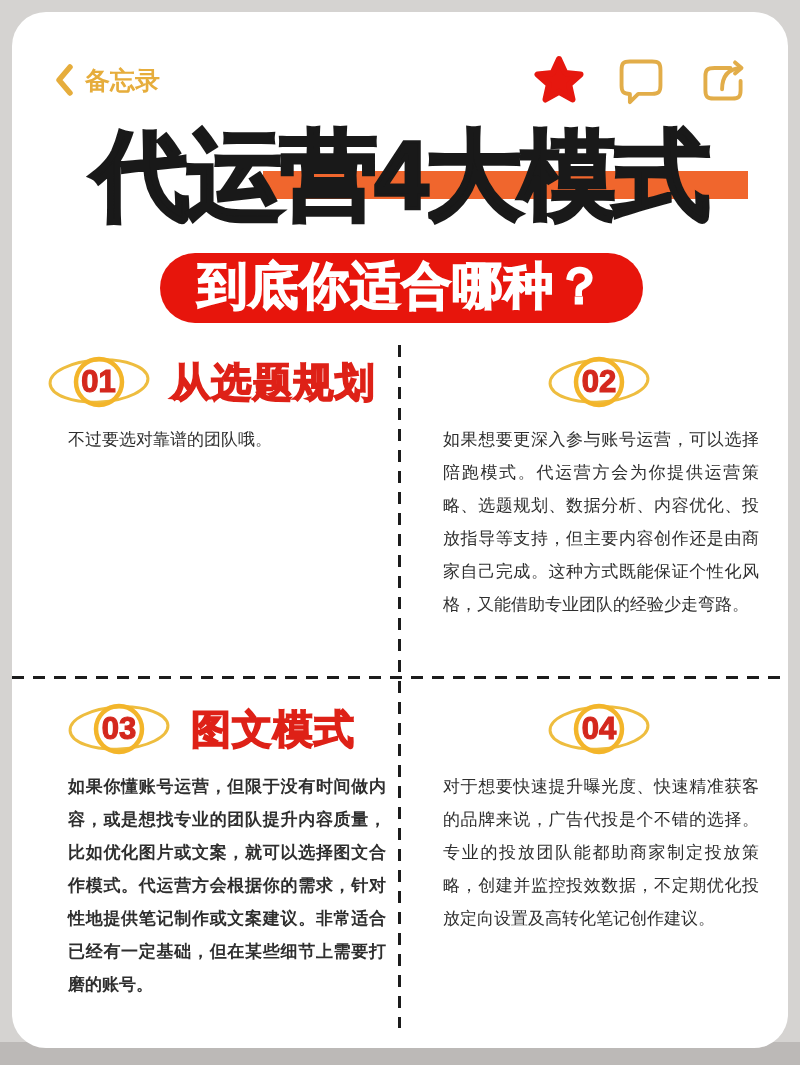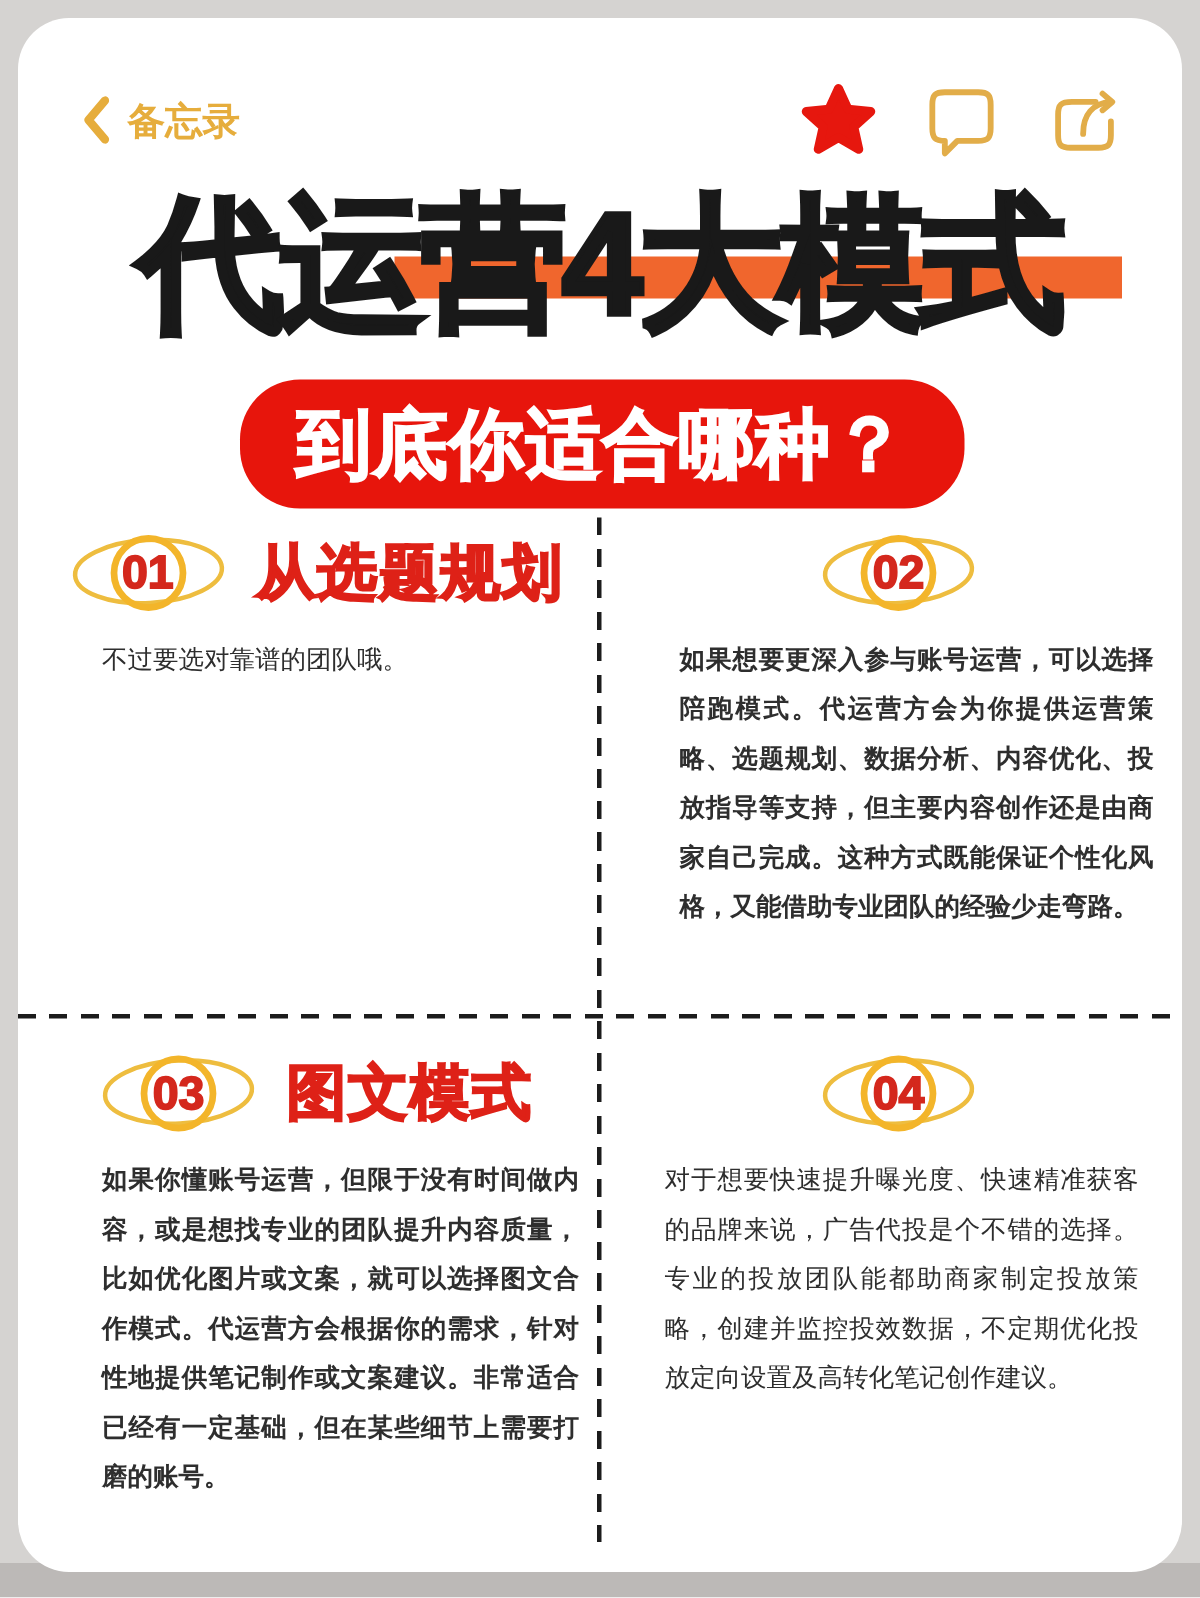--- a/index.html
+++ b/index.html
@@ -23,48 +23,48 @@
   .navicons{margin-left:auto;display:flex;align-items:center;gap:32px;}
   .icon{width:50px;height:50px;display:block;cursor:pointer;}
   .star-shape{fill:var(--star-red);stroke:var(--star-red);stroke-width:6;stroke-linejoin:round;}
   .stroke-gold{fill:none;stroke:var(--icon-gold);stroke-width:4.2;stroke-linecap:round;stroke-linejoin:round;}
   
   .title-wrap{position:absolute;left:0;top:104px;width:776px;height:122px;text-align:center;}
   .title-bar{position:absolute;left:251px;top:55px;width:485px;height:28px;background:var(--orange);z-index:0;}
   .title-text{position:relative;z-index:1;font-size:97px;line-height:120px;font-weight:900;
     color:var(--ink);-webkit-text-stroke:3.5px var(--ink);letter-spacing:-3px;white-space:nowrap;}
   
-  .sub-badge{position:absolute;left:148px;top:241px;width:483px;height:86px;background:var(--badge-red);
-    border-radius:40px;display:flex;align-items:center;justify-content:center;}
+  .sub-badge{position:absolute;left:148px;top:241px;width:483px;height:70px;background:var(--badge-red);
+    border-radius:40px;display:flex;justify-content:center;}
   .sub-badge span{color:#fff;font-size:50px;font-weight:900;-webkit-text-stroke:1.5px #fff;letter-spacing:1px;}
   
   .h-div{position:absolute;left:0;top:664px;width:776px;height:3px;
     background:repeating-linear-gradient(90deg,var(--dash) 0 12px,transparent 12px 21px);}
   .v-div{position:absolute;left:386px;top:333px;width:3px;height:683px;
     background:repeating-linear-gradient(180deg,var(--dash) 0 12px,transparent 12px 21px);}
   
   .quad{position:absolute;width:378px;}
   .q1{left:10px;top:333px;padding-top:10px;}
   .q2{left:398px;top:333px;padding-top:10px;}
   .q3{left:10px;top:666px;padding-top:24px;}
   .q4{left:398px;top:666px;padding-top:24px;}
-  .sec-head{display:flex;align-items:flex-end;justify-content:center;gap:20px;height:54px;}
+  .sec-head{display:flex;align-items:center;justify-content:center;gap:20px;height:54px;}
   .num-badge{position:relative;width:104px;height:54px;flex:0 0 auto;}
   .num-badge svg{position:absolute;inset:0;width:104px;height:54px;}
   .num-badge .oval{fill:none;stroke:var(--oval-gold);stroke-width:3;}
   .num-badge .ring{fill:none;stroke:var(--ring-gold);stroke-width:4.5;}
   .num{position:absolute;inset:0;display:flex;align-items:center;justify-content:center;
     font-size:31px;font-weight:900;color:var(--num-red);-webkit-text-stroke:1.2px var(--num-red);}
   .sec-title{font-size:40px;font-weight:900;color:var(--sec-red);-webkit-text-stroke:1.6px var(--sec-red);
     letter-spacing:1px;white-space:nowrap;}
   .sec-body{margin-top:14px;font-size:17px;line-height:33px;color:var(--body-ink);
     text-align:justify;font-weight:500;}
   .q1 .sec-body{margin-left:46px;width:318px;}
   .q3 .sec-body{margin-left:46px;width:318px;font-weight:bold;}
-  .q2 .sec-body{margin-left:43px;width:316px;font-weight:bold;}
+  .q2 .sec-body{margin-left:33px;width:316px;}
   .q4 .sec-body{margin-left:33px;width:316px;}
 </style>
 </head>
 <body>
 
 <div class="canvas">
   <div class="card">
 
     <div class="nav">
       <div class="back">

